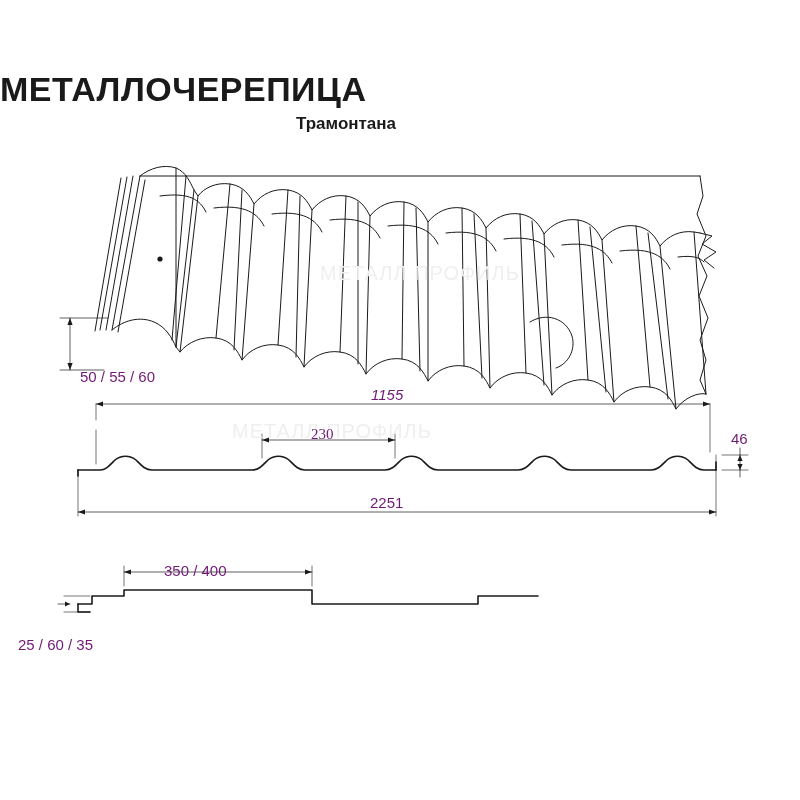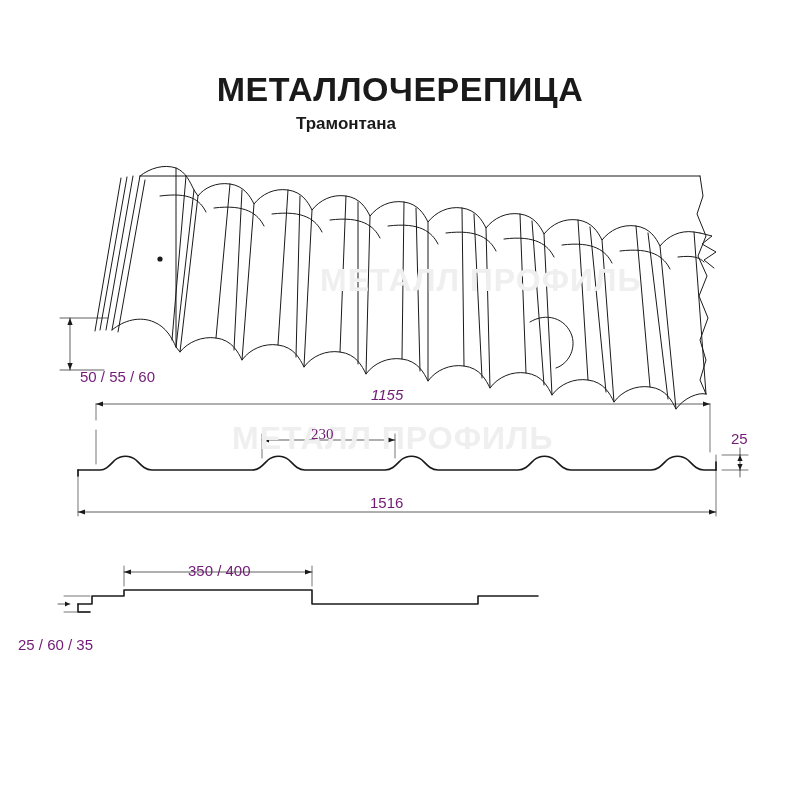--- a/index.html
+++ b/index.html
@@ -20,21 +20,21 @@
     left: 0;
     top: 0;
     width: 800px;
     height: 800px;
   }
   .title-main {
     position: absolute;
     left: 0;
     top: 70px;
     width: 800px;
-    text-align: center;
+    text-align: left;
     font-size: 34px;
     font-weight: bold;
     letter-spacing: 0.5px;
     color: #1a1a1a;
   }
   .title-sub {
     position: absolute;
     left: 0;
     top: 114px;
     width: 692px;
@@ -44,22 +44,22 @@
     color: #1a1a1a;
   }
   .dim-label {
     position: absolute;
     font-size: 15px;
     color: #701a75;
     white-space: nowrap;
   }
   .wm {
     position: absolute;
-    font-size: 32px;
-    font-weight: bold;
+    font-size: 20px;
+    font-weight: normal;
     color: #efefef;
     letter-spacing: 1px;
     white-space: nowrap;
     pointer-events: none;
   }
   .wm-1 { left: 320px; top: 262px; }
   .wm-2 { left: 232px; top: 420px; }
 </style>
 </head>
 <body>
@@ -270,16 +270,16 @@
 
 <div class="wm wm-1">МЕТАЛЛ ПРОФИЛЬ</div>
 <div class="wm wm-2">МЕТАЛЛ ПРОФИЛЬ</div>
 
 <div class="title-main">МЕТАЛЛОЧЕРЕПИЦА</div>
 <div class="title-sub">Трамонтана</div>
 
 <div class="dim-label" style="left:80px; top:368px;">50 / 55 / 60</div>
 <div class="dim-label" style="left:371px; top:386px;font-style:italic;">1155</div>
 <div class="dim-label" style="left:311px; top:426px;font-family:Liberation Serif, serif;">230</div>
-<div class="dim-label" style="left:731px; top:430px;">25</div>
-<div class="dim-label" style="left:370px; top:494px;">1516</div>
-<div class="dim-label" style="left:164px; top:562px;margin-left:24px;">350 / 400</div>
+<div class="dim-label" style="left:731px; top:430px;">46</div>
+<div class="dim-label" style="left:370px; top:494px;">2251</div>
+<div class="dim-label" style="left:164px; top:562px;">350 / 400</div>
 <div class="dim-label" style="left:18px; top:636px;">25 / 60 / 35</div>
 
 </body></html>

